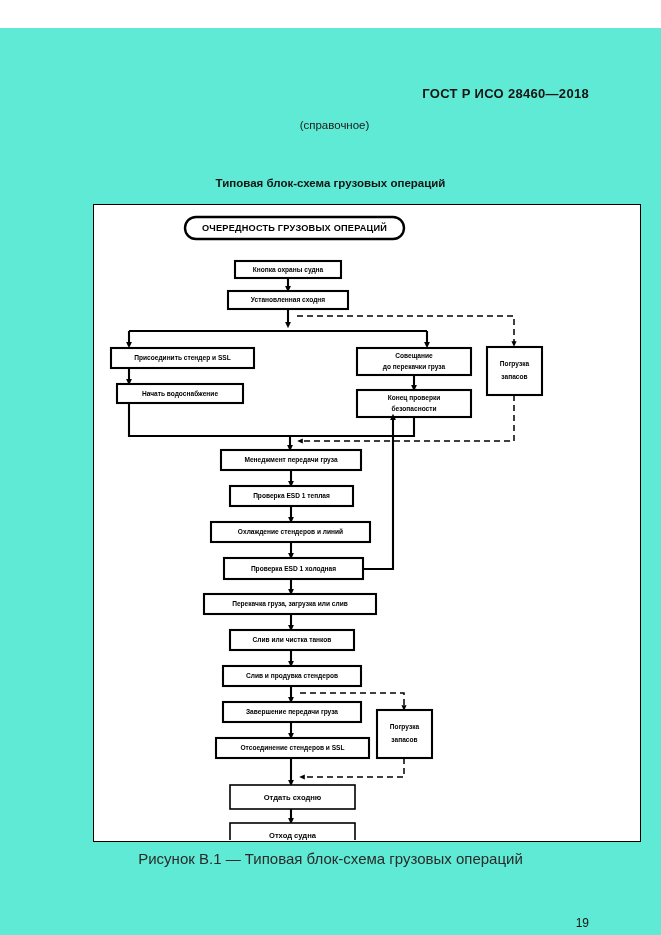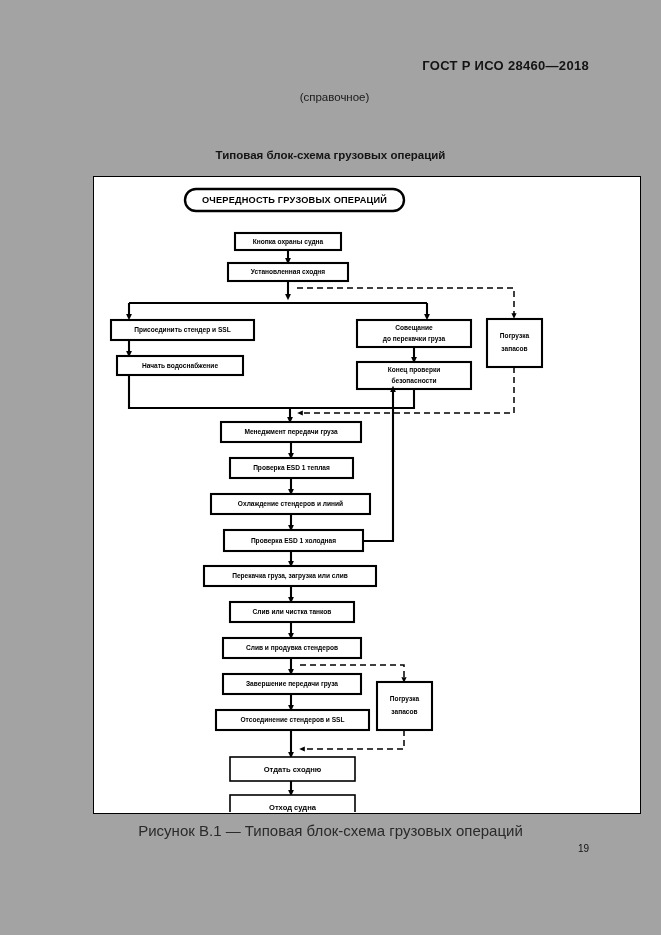--- a/index.html
+++ b/index.html
@@ -11,21 +11,22 @@
     width: 661px;
     height: 935px;
     position: relative;
     font-family: "Liberation Sans", sans-serif;
     color: #1a1a1a;
     overflow: hidden;
   }
   .page {
     position: absolute;
     inset: 0;
-    background: #a3a3a3;
+    background: #5eead4;
+    margin-top: 28px;
   }
   .std-header {
     position: absolute;
     top: 58px;
     right: 72px;
     font-size: 13px;
     font-weight: bold;
     letter-spacing: 0.3px;
     color: #141414;
     white-space: nowrap;
@@ -67,23 +68,23 @@
     position: absolute;
     top: 822px;
     left: 0;
     width: 661px;
     text-align: center;
     font-size: 15px;
     color: #2a2a2a;
   }
   .page-num {
     position: absolute;
-    top: 843px;
+    top: 888px;
     right: 72px;
-    font-size: 10px;
+    font-size: 12px;
     color: #141414;
     text-align: center;
   }
   
   .nodeRect {
     fill: #ffffff;
     stroke: #000000;
     stroke-width: 2.1;
   }
   .nodeRectThin {

